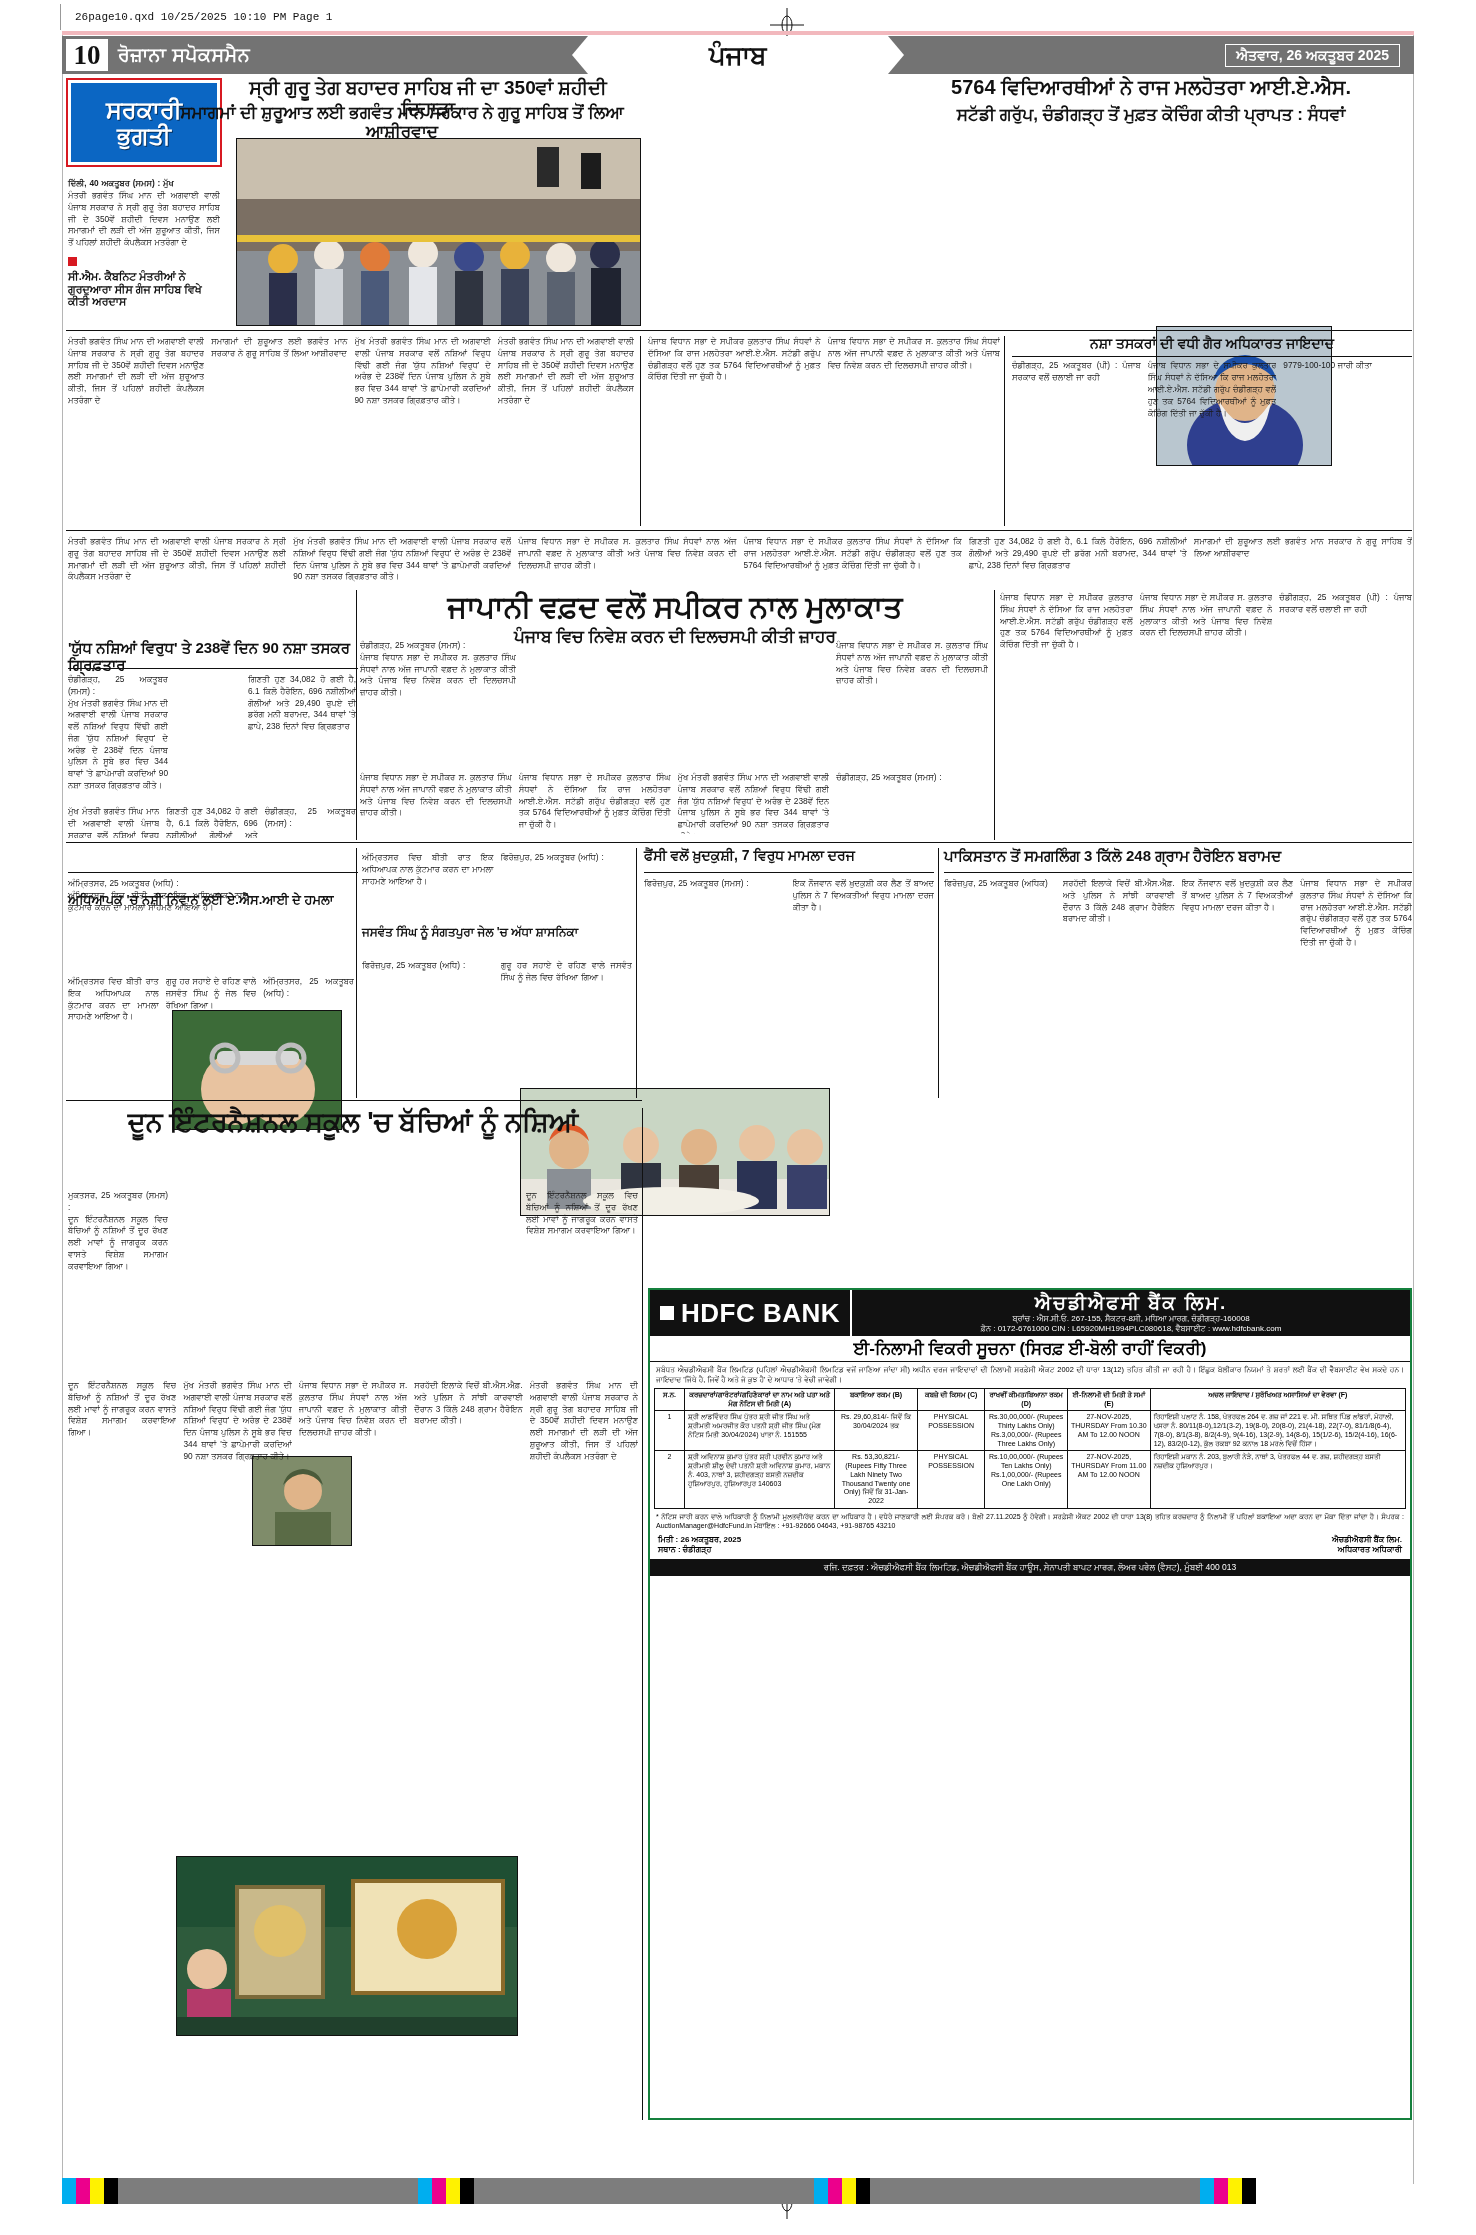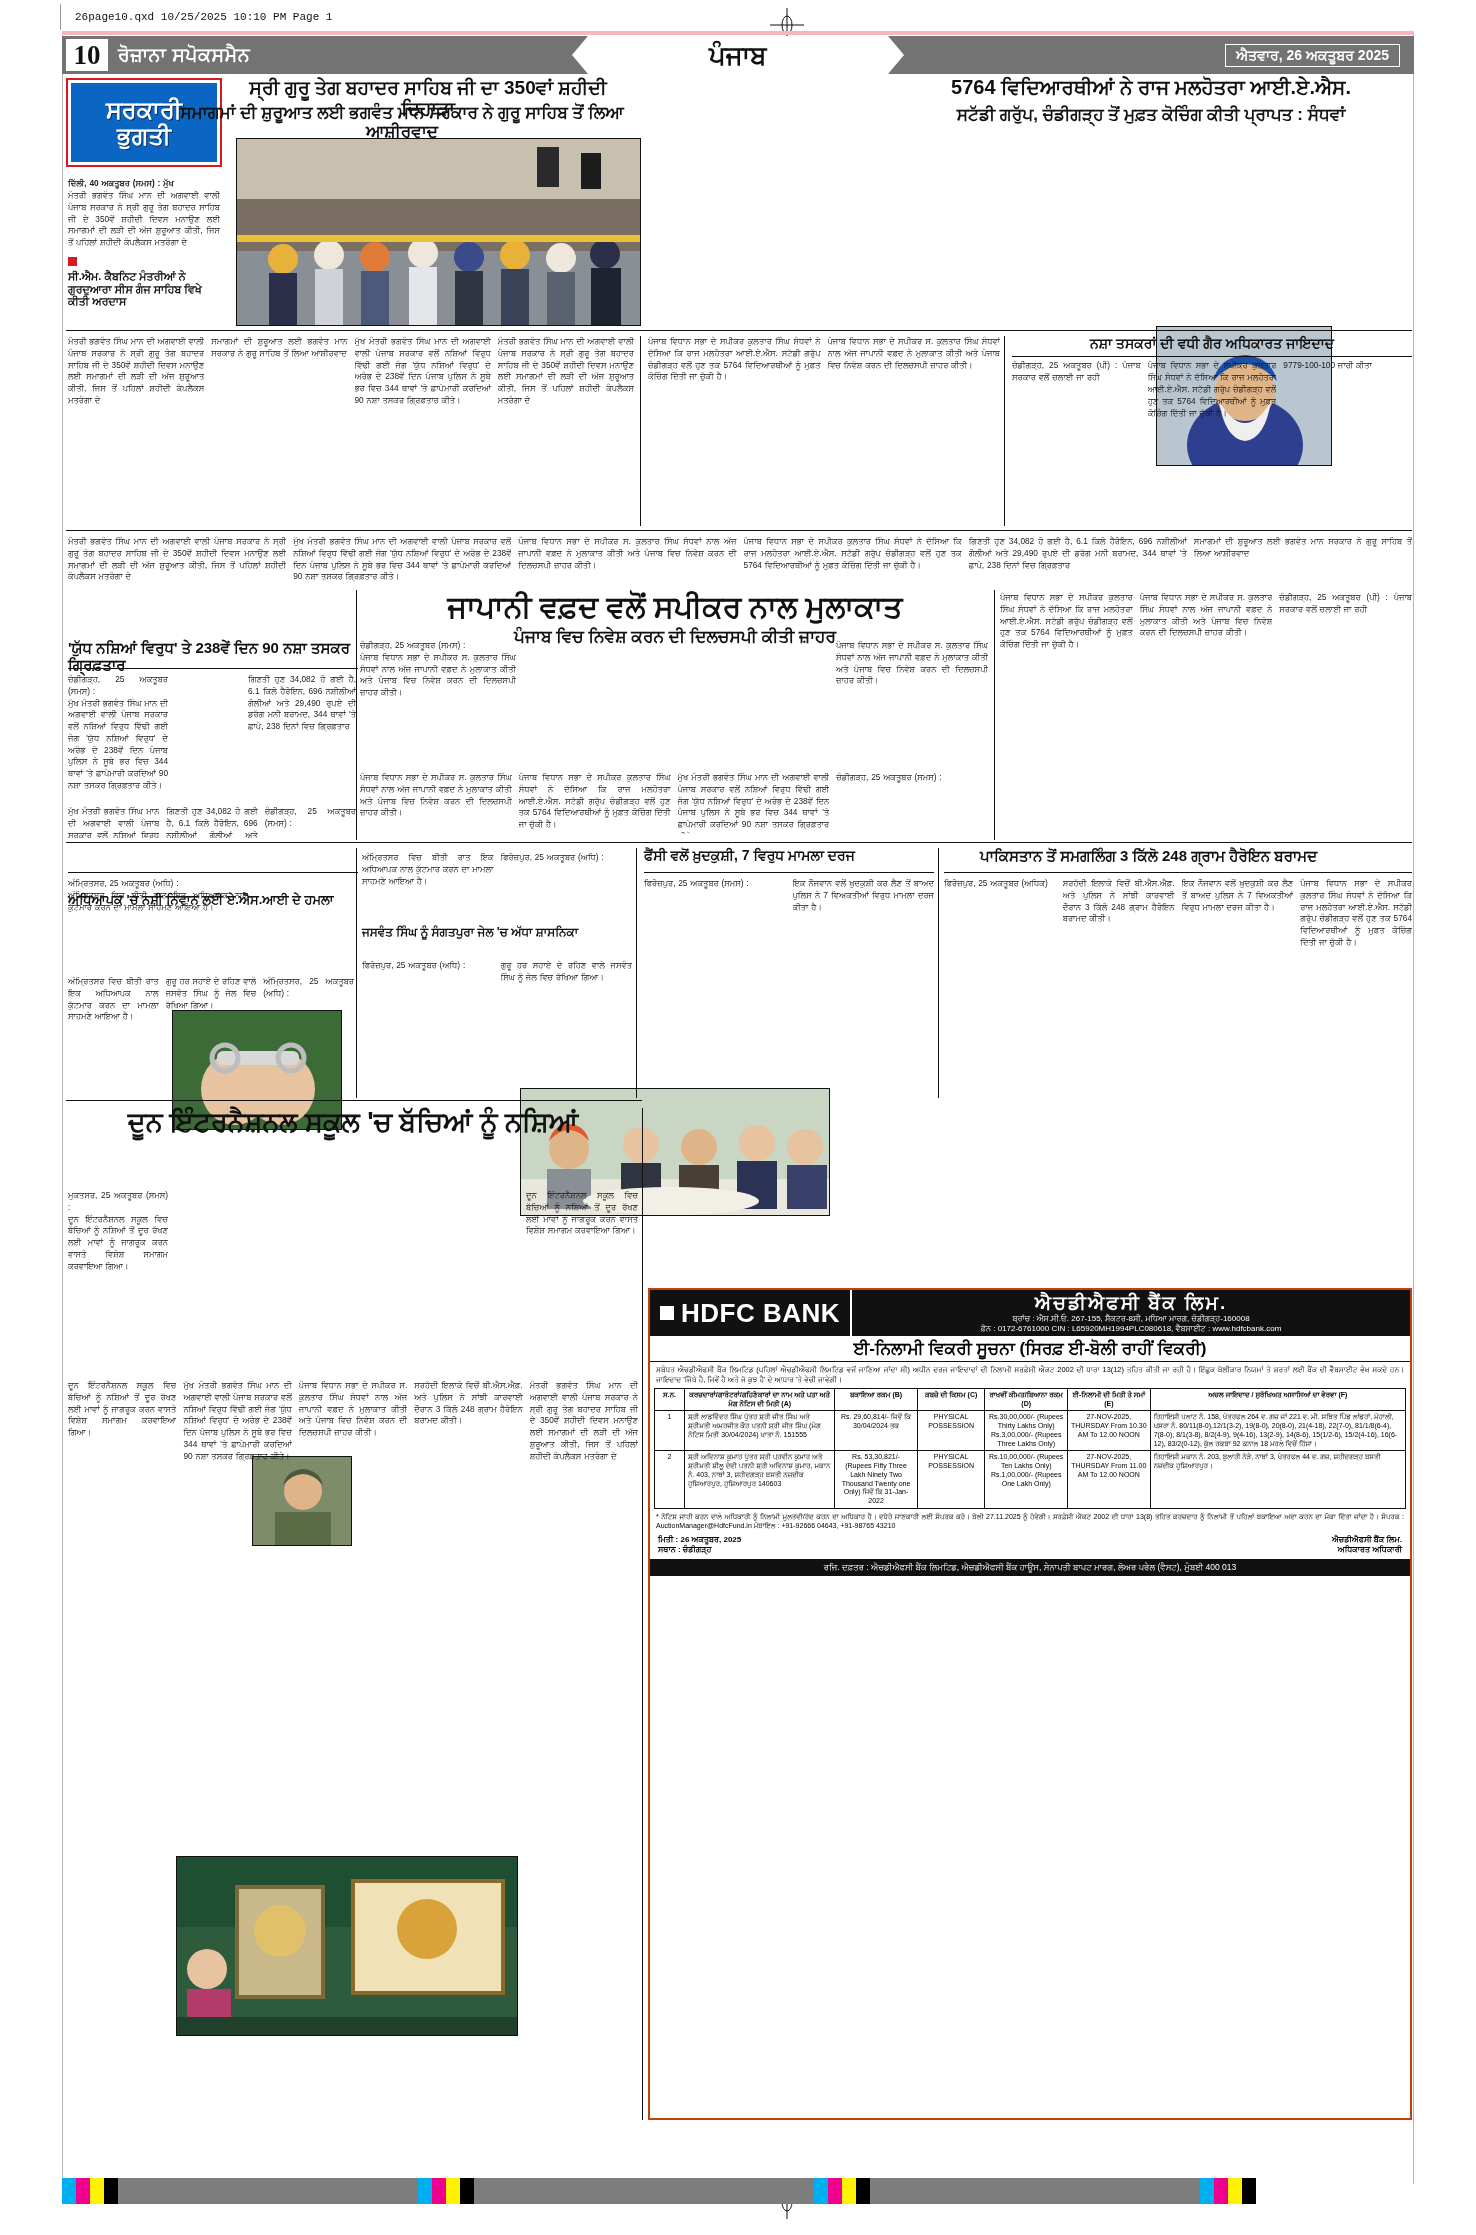--- a/index.html
+++ b/index.html
@@ -106,21 +106,21 @@
 
   
   .redsq {
     display:inline-block; width:9px; height:9px; background:#d71921;
     margin-right:5px; vertical-align:middle;
   }
 
   
   #hdfc-ad {
     position:absolute; left:648px; top:1288px; width:764px; height:832px;
-    border:2px solid #c2410c; background:#ffffff; overflow:hidden;
+    border:2px solid #15803d; background:#ffffff; overflow:hidden;
   }
   #hdfc-top {
     display:flex; align-items:stretch; background:#111; height:46px;
   }
   #hdfc-logo {
     background:#111; color:#fff; font-weight:bold; font-size:26px;
     display:flex; align-items:center; padding:0 10px; letter-spacing:.5px;
     border-right:2px solid #fff;
     font-family:"Liberation Sans", sans-serif;
   }
@@ -451,21 +451,21 @@
 <div class="blk" style="left:644px; top:878px; width:290px; height:218px;">
   <div class="colwrap" style="height:218px;">
     <div class="col-text">ਫਿਰੋਜ਼ਪੁਰ, 25 ਅਕਤੂਬਰ (ਸਮਸ) :</div>
     <div class="col-text">ਇਕ ਨੌਜਵਾਨ ਵਲੋਂ ਖ਼ੁਦਕੁਸ਼ੀ ਕਰ ਲੈਣ ਤੋਂ ਬਾਅਦ ਪੁਲਿਸ ਨੇ 7 ਵਿਅਕਤੀਆਂ ਵਿਰੁਧ ਮਾਮਲਾ ਦਰਜ ਕੀਤਾ ਹੈ।</div>
   </div>
 </div>
 
 <div class="blk vline" style="left:938px; top:848px; height:250px;"></div>
 
 <div class="blk" style="left:944px; top:848px; width:468px;">
-  <div class="hl" style="font-size:15px; text-align:left;margin-left:36px;">ਪਾਕਿਸਤਾਨ ਤੋਂ ਸਮਗਲਿੰਗ 3 ਕਿੱਲੋ 248 ਗ੍ਰਾਮ ਹੈਰੋਇਨ ਬਰਾਮਦ</div>
+  <div class="hl" style="font-size:15px; text-align:left;">ਪਾਕਿਸਤਾਨ ਤੋਂ ਸਮਗਲਿੰਗ 3 ਕਿੱਲੋ 248 ਗ੍ਰਾਮ ਹੈਰੋਇਨ ਬਰਾਮਦ</div>
 </div>
 <div class="blk hline" style="left:944px; top:872px; width:468px;"></div>
 <div class="blk" style="left:944px; top:878px; width:468px; height:218px;">
   <div class="colwrap" style="height:218px;">
     <div class="col-text">ਫਿਰੋਜ਼ਪੁਰ, 25 ਅਕਤੂਬਰ (ਅਧਿਕ)</div>
     <div class="col-text">ਸਰਹੱਦੀ ਇਲਾਕੇ ਵਿਚੋਂ ਬੀ.ਐਸ.ਐਫ਼. ਅਤੇ ਪੁਲਿਸ ਨੇ ਸਾਂਝੀ ਕਾਰਵਾਈ ਦੌਰਾਨ 3 ਕਿੱਲੋ 248 ਗ੍ਰਾਮ ਹੈਰੋਇਨ ਬਰਾਮਦ ਕੀਤੀ।</div>
     <div class="col-text">ਇਕ ਨੌਜਵਾਨ ਵਲੋਂ ਖ਼ੁਦਕੁਸ਼ੀ ਕਰ ਲੈਣ ਤੋਂ ਬਾਅਦ ਪੁਲਿਸ ਨੇ 7 ਵਿਅਕਤੀਆਂ ਵਿਰੁਧ ਮਾਮਲਾ ਦਰਜ ਕੀਤਾ ਹੈ।</div>
     <div class="col-text">ਪੰਜਾਬ ਵਿਧਾਨ ਸਭਾ ਦੇ ਸਪੀਕਰ ਕੁਲਤਾਰ ਸਿੰਘ ਸੰਧਵਾਂ ਨੇ ਦੱਸਿਆ ਕਿ ਰਾਜ ਮਲਹੋਤਰਾ ਆਈ.ਏ.ਐਸ. ਸਟੱਡੀ ਗਰੁੱਪ ਚੰਡੀਗੜ੍ਹ ਵਲੋਂ ਹੁਣ ਤਕ 5764 ਵਿਦਿਆਰਥੀਆਂ ਨੂੰ ਮੁਫ਼ਤ ਕੋਚਿੰਗ ਦਿੱਤੀ ਜਾ ਚੁੱਕੀ ਹੈ।</div>
   </div>
 </div>

